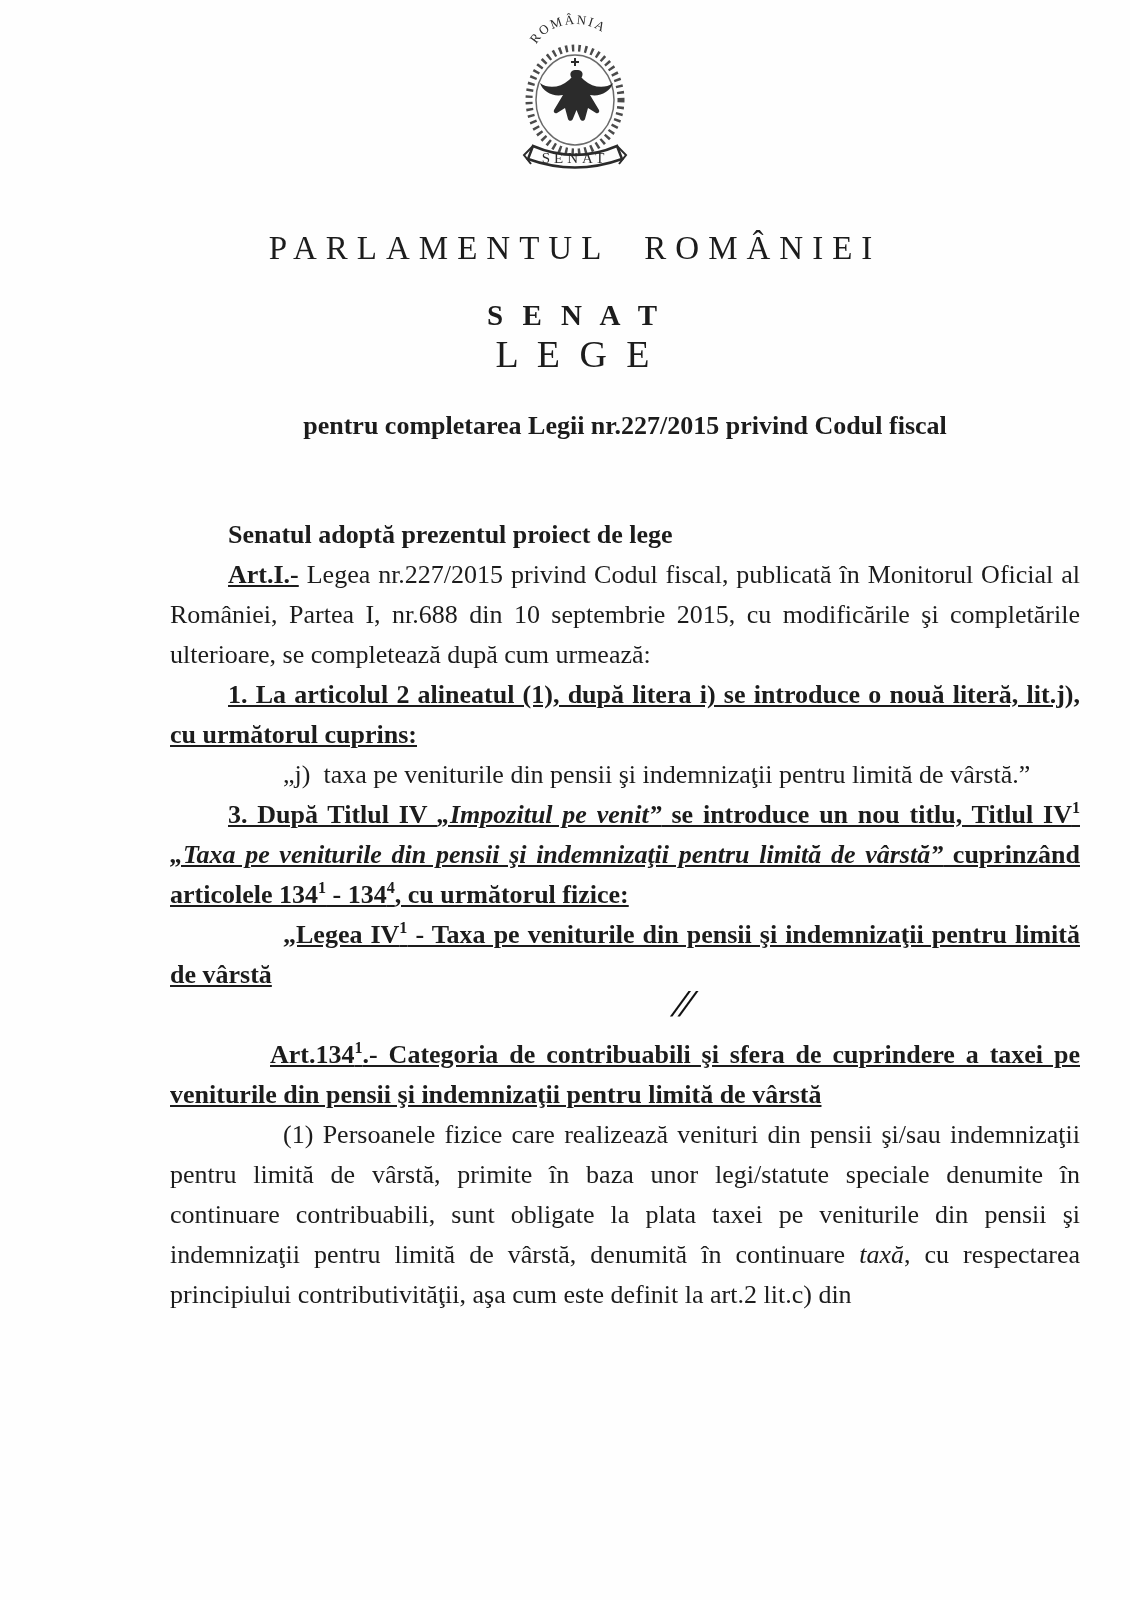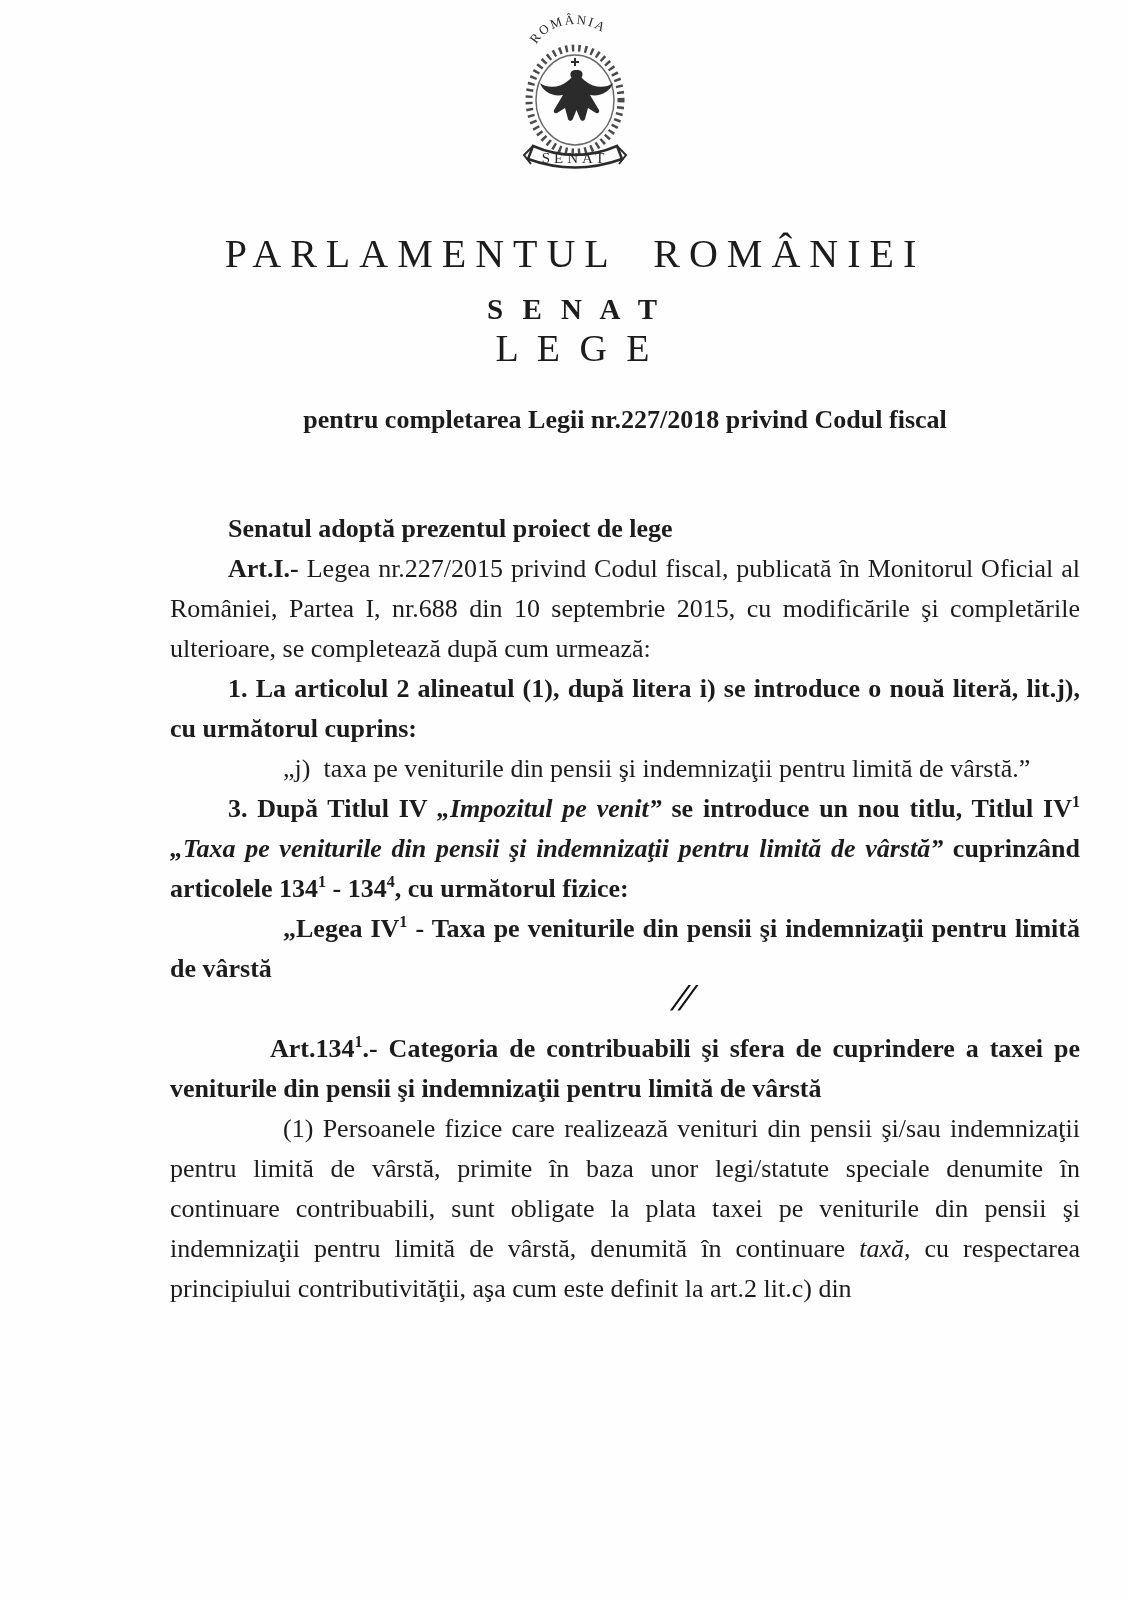--- a/index.html
+++ b/index.html
@@ -23,27 +23,27 @@
   .masthead {
     margin-left: -100px; 
     text-align: center;
   }
   .emblem {
     display: inline-block;
     margin-top: 2px;
   }
   .institution {
     margin-top: 52px;
-    font-size: 40px;
+    font-size: 33px;
     letter-spacing: 9px;
     word-spacing: 18px;
     font-weight: normal;
   }
   .chamber {
-    margin-top: 16px;
+    margin-top: 32px;
     font-size: 29px;
     font-weight: bold;
     letter-spacing: 6px;
   }
   .law-title {
     font-size: 38px;
     font-weight: normal;
     letter-spacing: 5px;
   }
   .content {
@@ -60,21 +60,21 @@
     font-weight: bold;
     text-indent: 58px;
   }
   .content p {
     margin: 0;
     text-align: justify;
   }
   .indent-sm { text-indent: 58px; }
   .indent-md { text-indent: 100px; }
   .indent-lg { text-indent: 113px; }
-  .b { font-weight: bold; }
+  .b { font-weight: bold; text-decoration: underline; }
   .i { font-style: italic; }
   sup {
     font-size: 0.62em;
     line-height: 0;
     vertical-align: super;
   }
   .p-art1   { margin-top: 22px; }
   .p-item1  { margin-top: 28px; }
   .p-item2  { margin-top: 42px; }
   .p-titlul { margin-top: 32px; }
@@ -119,21 +119,21 @@
       </svg>
     </div>
 
     <div class="institution">PARLAMENTUL ROMÂNIEI</div>
     <div class="chamber">S E N A T</div>
     <div class="law-title">L E G E</div>
   </div>
 
   <div class="content">
 
-    <div class="subtitle">pentru completarea Legii nr.227/2018 privind Codul fiscal</div>
+    <div class="subtitle">pentru completarea Legii nr.227/2015 privind Codul fiscal</div>
 
     <div class="adoption">Senatul adoptă prezentul proiect de lege</div>
 
     <p class="p-art1 indent-sm"><span class="b">Art.I.-</span><span> Legea nr.227/2015 privind Codul fiscal, publicată în Monitorul Oficial al României, Partea I, nr.688 din 10 septembrie 2015, cu modificările şi completările ulterioare, se completează după cum urmează:</span></p>
 
     <p class="p-item1 indent-sm b">1. La articolul 2 alineatul (1), după litera i) se introduce o nouă literă, lit.j), cu următorul cuprins:</p>
 
     <p class="indent-lg"><span>„j)</span><span>&nbsp;&nbsp;taxa pe veniturile din pensii şi indemnizaţii pentru limită de vârstă.”</span></p>
 
     <p class="p-item2 indent-sm b"><span>3. După Titlul IV </span><span class="i">„Impozitul pe venit”</span><span> se introduce un nou titlu, Titlul IV</span><sup>1</sup><span class="i"> „Taxa pe veniturile din pensii şi indemnizaţii pentru limită de vârstă”</span><span> cuprinzând articolele 134</span><sup>1</sup><span> - 134</span><sup>4</sup><span>, cu următorul fizice:</span></p>

